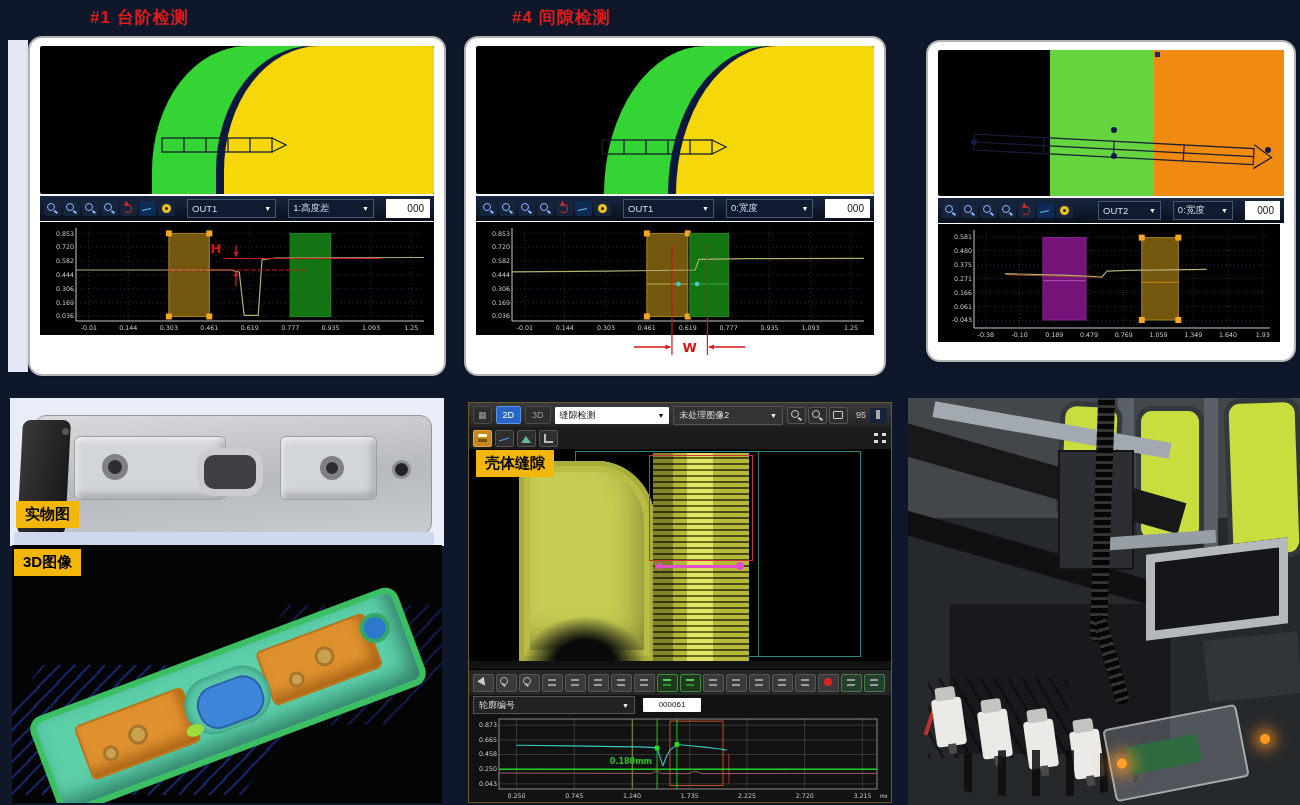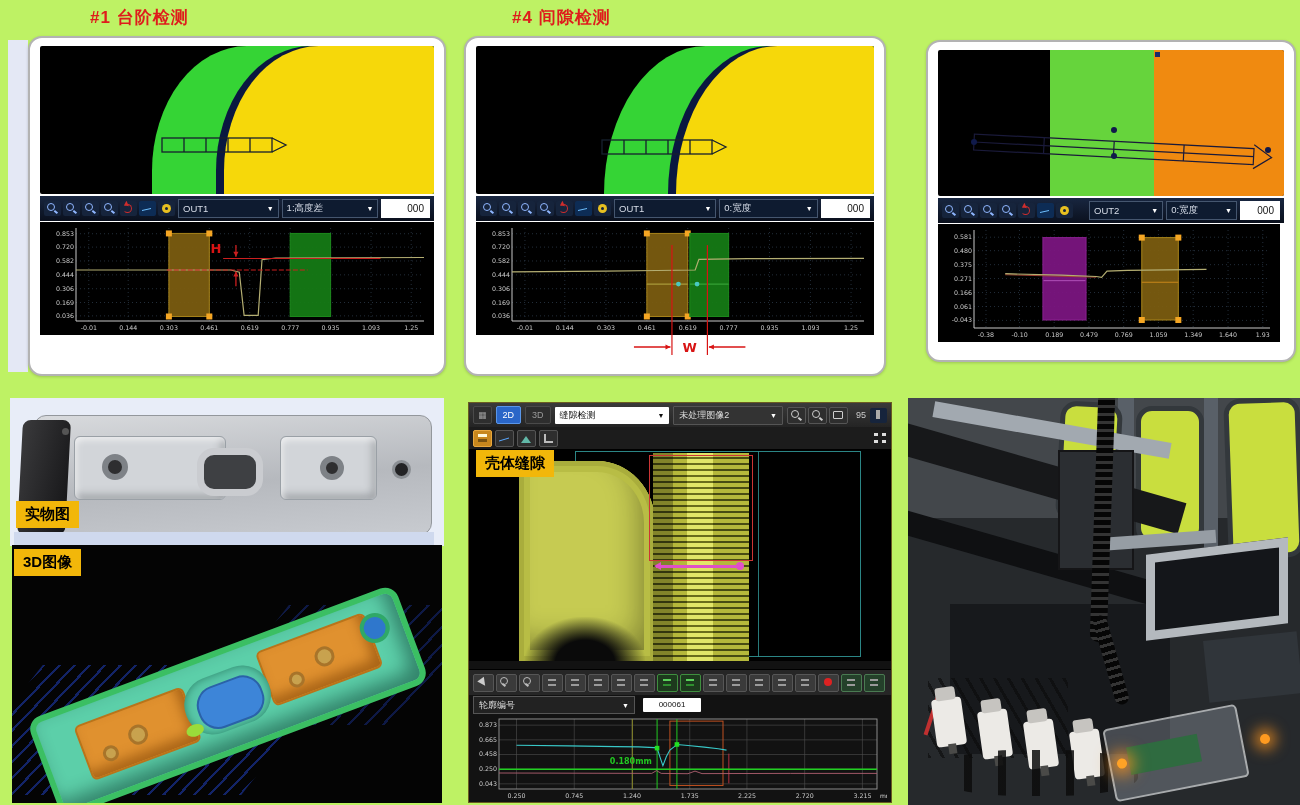--- a/index.html
+++ b/index.html
@@ -1,27 +1,27 @@
 <!DOCTYPE html>
 <html><head>
 <meta charset="utf-8">
 <style>
   html,body{margin:0;padding:0;background:#fff;}
   body{font-family:"Liberation Sans","DejaVu Sans",sans-serif;}
-  .canvas{position:relative;width:1300px;height:805px;background:#bef264;overflow:hidden;}
+  .canvas{position:relative;width:1300px;height:805px;background:#0f172a;overflow:hidden;}
   svg text{font-family:"DejaVu Sans",sans-serif;}
 
   
   .ptitle{position:absolute;color:#df1c1c;font-weight:bold;font-size:17px;letter-spacing:1px;white-space:nowrap;}
 
   
   .card{position:absolute;background:#fff;border:2px solid #b3b3b3;border-radius:14px;box-shadow:0 1px 3px rgba(0,0,0,.18);}
   .hm-img{position:absolute;left:10px;top:8px;right:10px;height:148px;background:#000;overflow:hidden;border-radius:2px;}
   .band{position:absolute;top:0;bottom:0;right:0;}
-  .vtoolbar{position:absolute;left:10px;right:10px;top:158px;height:25px;background:linear-gradient(#182640,#0a101d);display:flex;align-items:center;gap:3px;padding:0 4px;box-sizing:border-box;}
+  .vtoolbar{position:absolute;left:10px;right:10px;top:158px;height:25px;background:linear-gradient(#182640,#0a101d);display:flex;align-items:center;gap:12px;padding:0 4px;box-sizing:border-box;}
   .vticons{display:flex;align-items:center;gap:2px;flex:0 0 auto;}
   .vselect{display:flex;justify-content:space-between;align-items:center;background:#0e1b30;border:1px solid #45566f;color:#d8dee9;font-size:9.5px;padding:0 4px;height:19px;box-sizing:border-box;cursor:pointer;}
   .vselect .arr{font-size:7px;color:#fff;margin-left:4px;}
   .vvalue{background:#fff;color:#111;font-size:10px;text-align:right;padding:0 6px;height:19px;line-height:19px;width:50px;box-sizing:border-box;}
   .chartmount{position:absolute;left:10px;top:184px;}
 
   
   .ic{position:relative;display:inline-block;width:17px;height:15px;background:#16243c;border-radius:2px;flex:0 0 auto;}
   .ic::before,.ic::after{content:"";position:absolute;}
   .ic[class*="zoom"]::before{width:6px;height:6px;border:1.3px solid #8fb6ff;border-radius:50%;left:3px;top:2px;}

